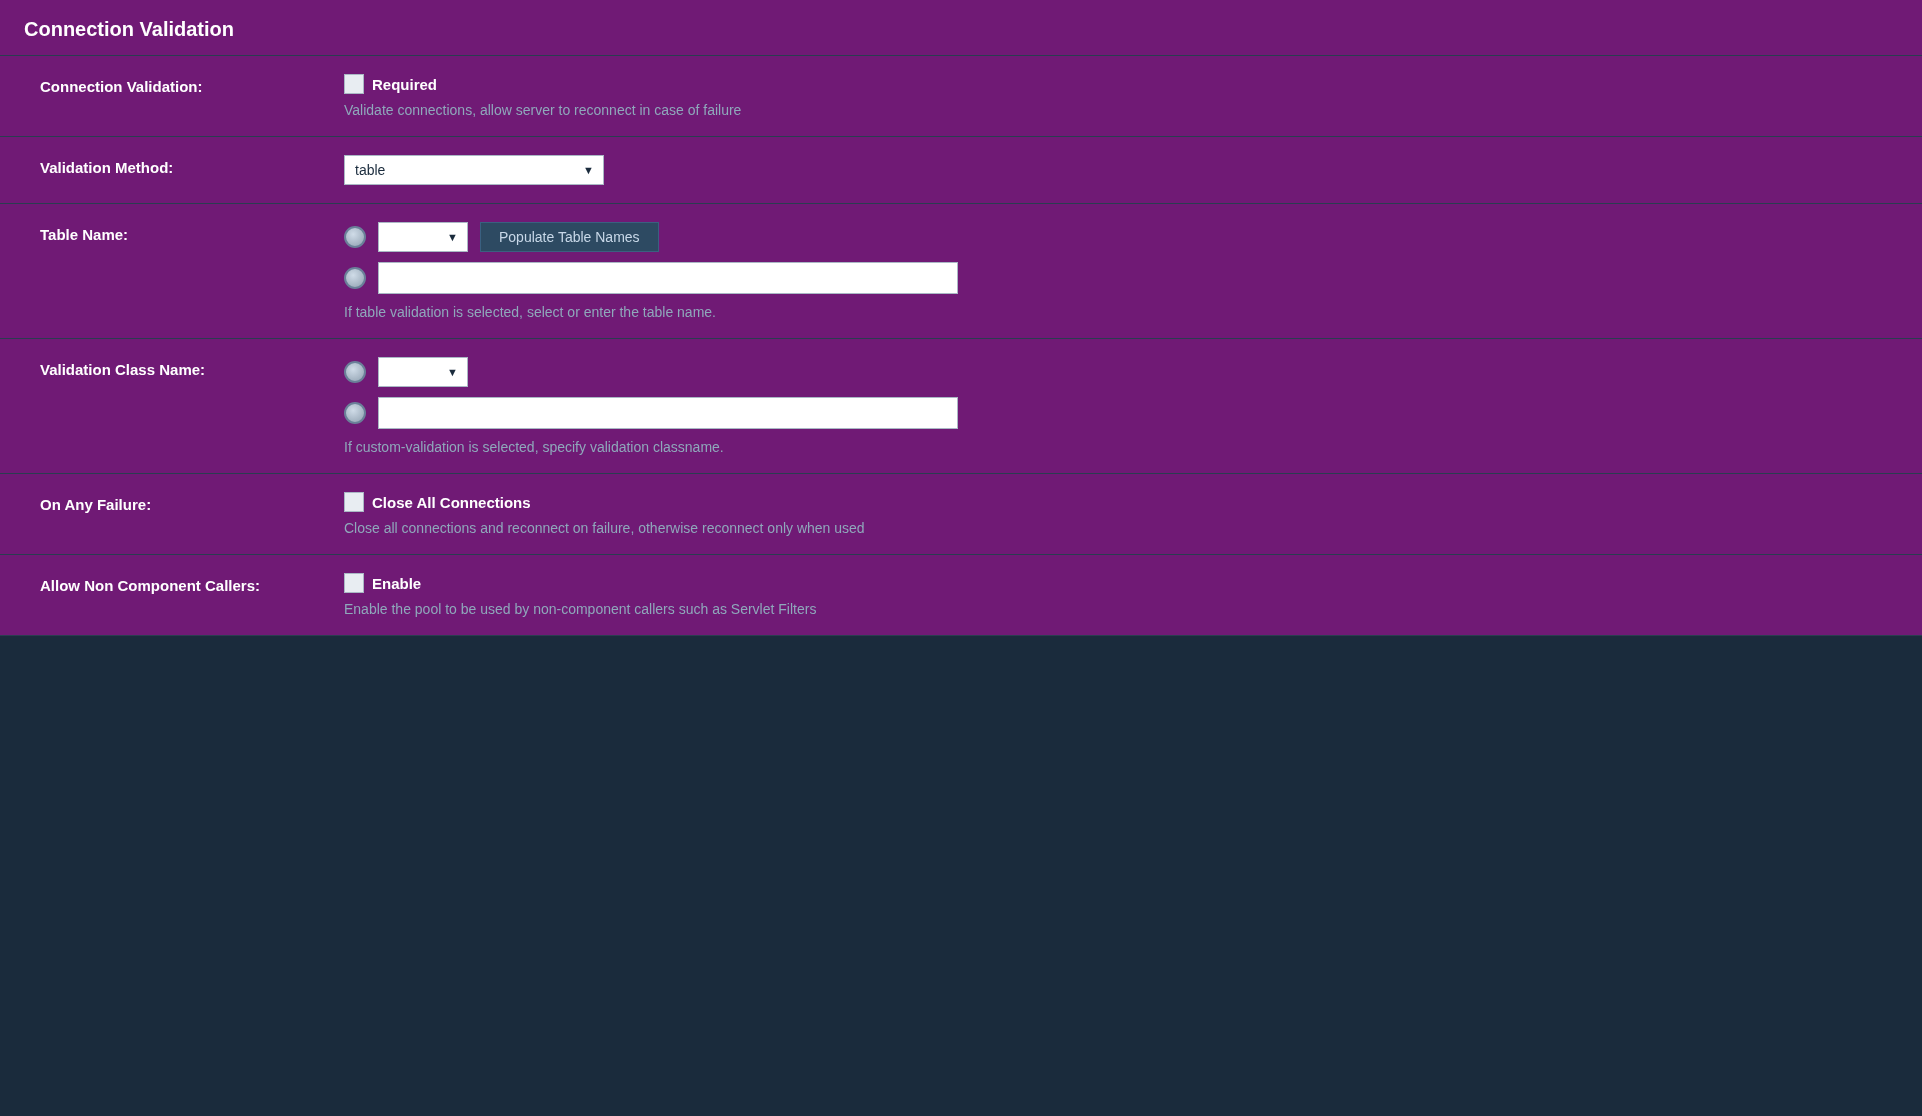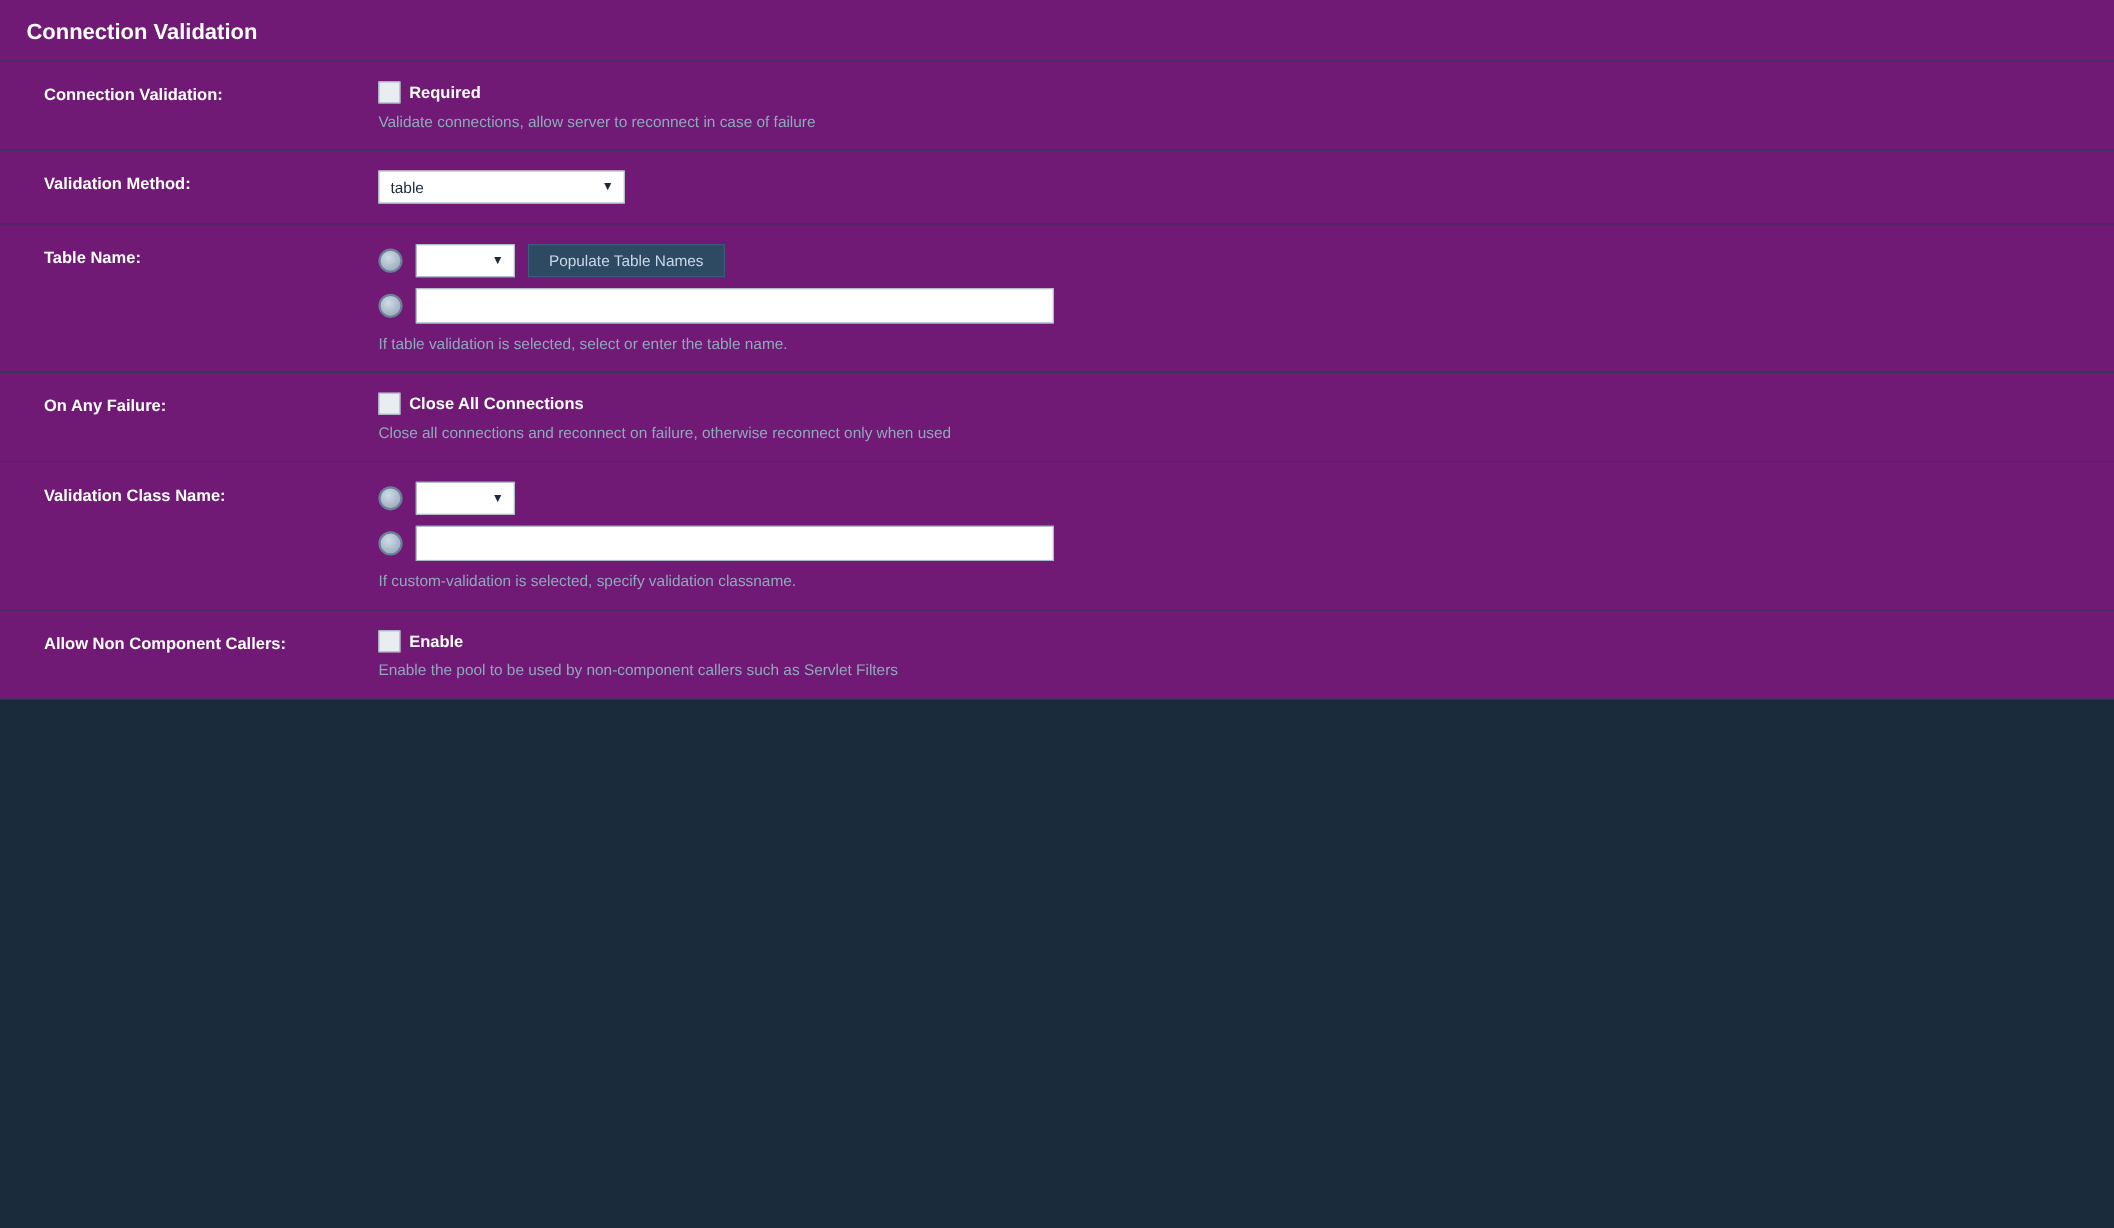--- a/index.html
+++ b/index.html
@@ -105,21 +105,21 @@
       right: 10px;
       top: 50%;
       transform: translateY(-50%);
       pointer-events: none;
       font-size: 11px;
       color: #1a2b3c;
     }
 
     .select-wrapper select {
       padding-right: 28px;
-      width: 224px;
+      width: 260px;
     }
 
     
     .radio-option-row {
       display: flex;
       align-items: center;
       gap: 12px;
       margin-bottom: 10px;
     }
 
@@ -263,33 +263,20 @@
         <div class="radio-option-row">
           <div class="radio-btn"></div>
           <input type="text" class="text-input" value="" style="">
         </div>
         <div class="hint-text">If table validation is selected, select or enter the table name.</div>
       </td>
     </tr>
 
     <tr class="form-row">
       <td class="form-label-cell">
-        <span>On Any Failure:</span>
-      </td>
-      <td class="form-value-cell">
-        <div class="checkbox-row">
-          <div class="checkbox-box"></div>
-          <span class="checkbox-label">Close All Connections</span>
-        </div>
-        <div class="hint-text">Close all connections and reconnect on failure, otherwise reconnect only when used</div>
-      </td>
-    </tr>
-
-    <tr class="form-row">
-      <td class="form-label-cell">
         <span>Validation Class Name:</span>
       </td>
       <td class="form-value-cell">
         <div class="radio-option-row">
           <div class="radio-btn"></div>
           <div class="class-name-select-wrapper">
             <select class="class-name-select">
               <option value=""></option>
             </select>
           </div>
@@ -297,20 +284,33 @@
         <div class="radio-option-row">
           <div class="radio-btn"></div>
           <input type="text" class="text-input" value="" style="">
         </div>
         <div class="hint-text">If custom-validation is selected, specify validation classname.</div>
       </td>
     </tr>
 
     <tr class="form-row">
       <td class="form-label-cell">
+        <span>On Any Failure:</span>
+      </td>
+      <td class="form-value-cell">
+        <div class="checkbox-row">
+          <div class="checkbox-box"></div>
+          <span class="checkbox-label">Close All Connections</span>
+        </div>
+        <div class="hint-text">Close all connections and reconnect on failure, otherwise reconnect only when used</div>
+      </td>
+    </tr>
+
+    <tr class="form-row">
+      <td class="form-label-cell">
         <span>Allow Non Component Callers:</span>
       </td>
       <td class="form-value-cell">
         <div class="checkbox-row">
           <div class="checkbox-box"></div>
           <span class="checkbox-label">Enable</span>
         </div>
         <div class="hint-text">Enable the pool to be used by non-component callers such as Servlet Filters</div>
       </td>
     </tr>

